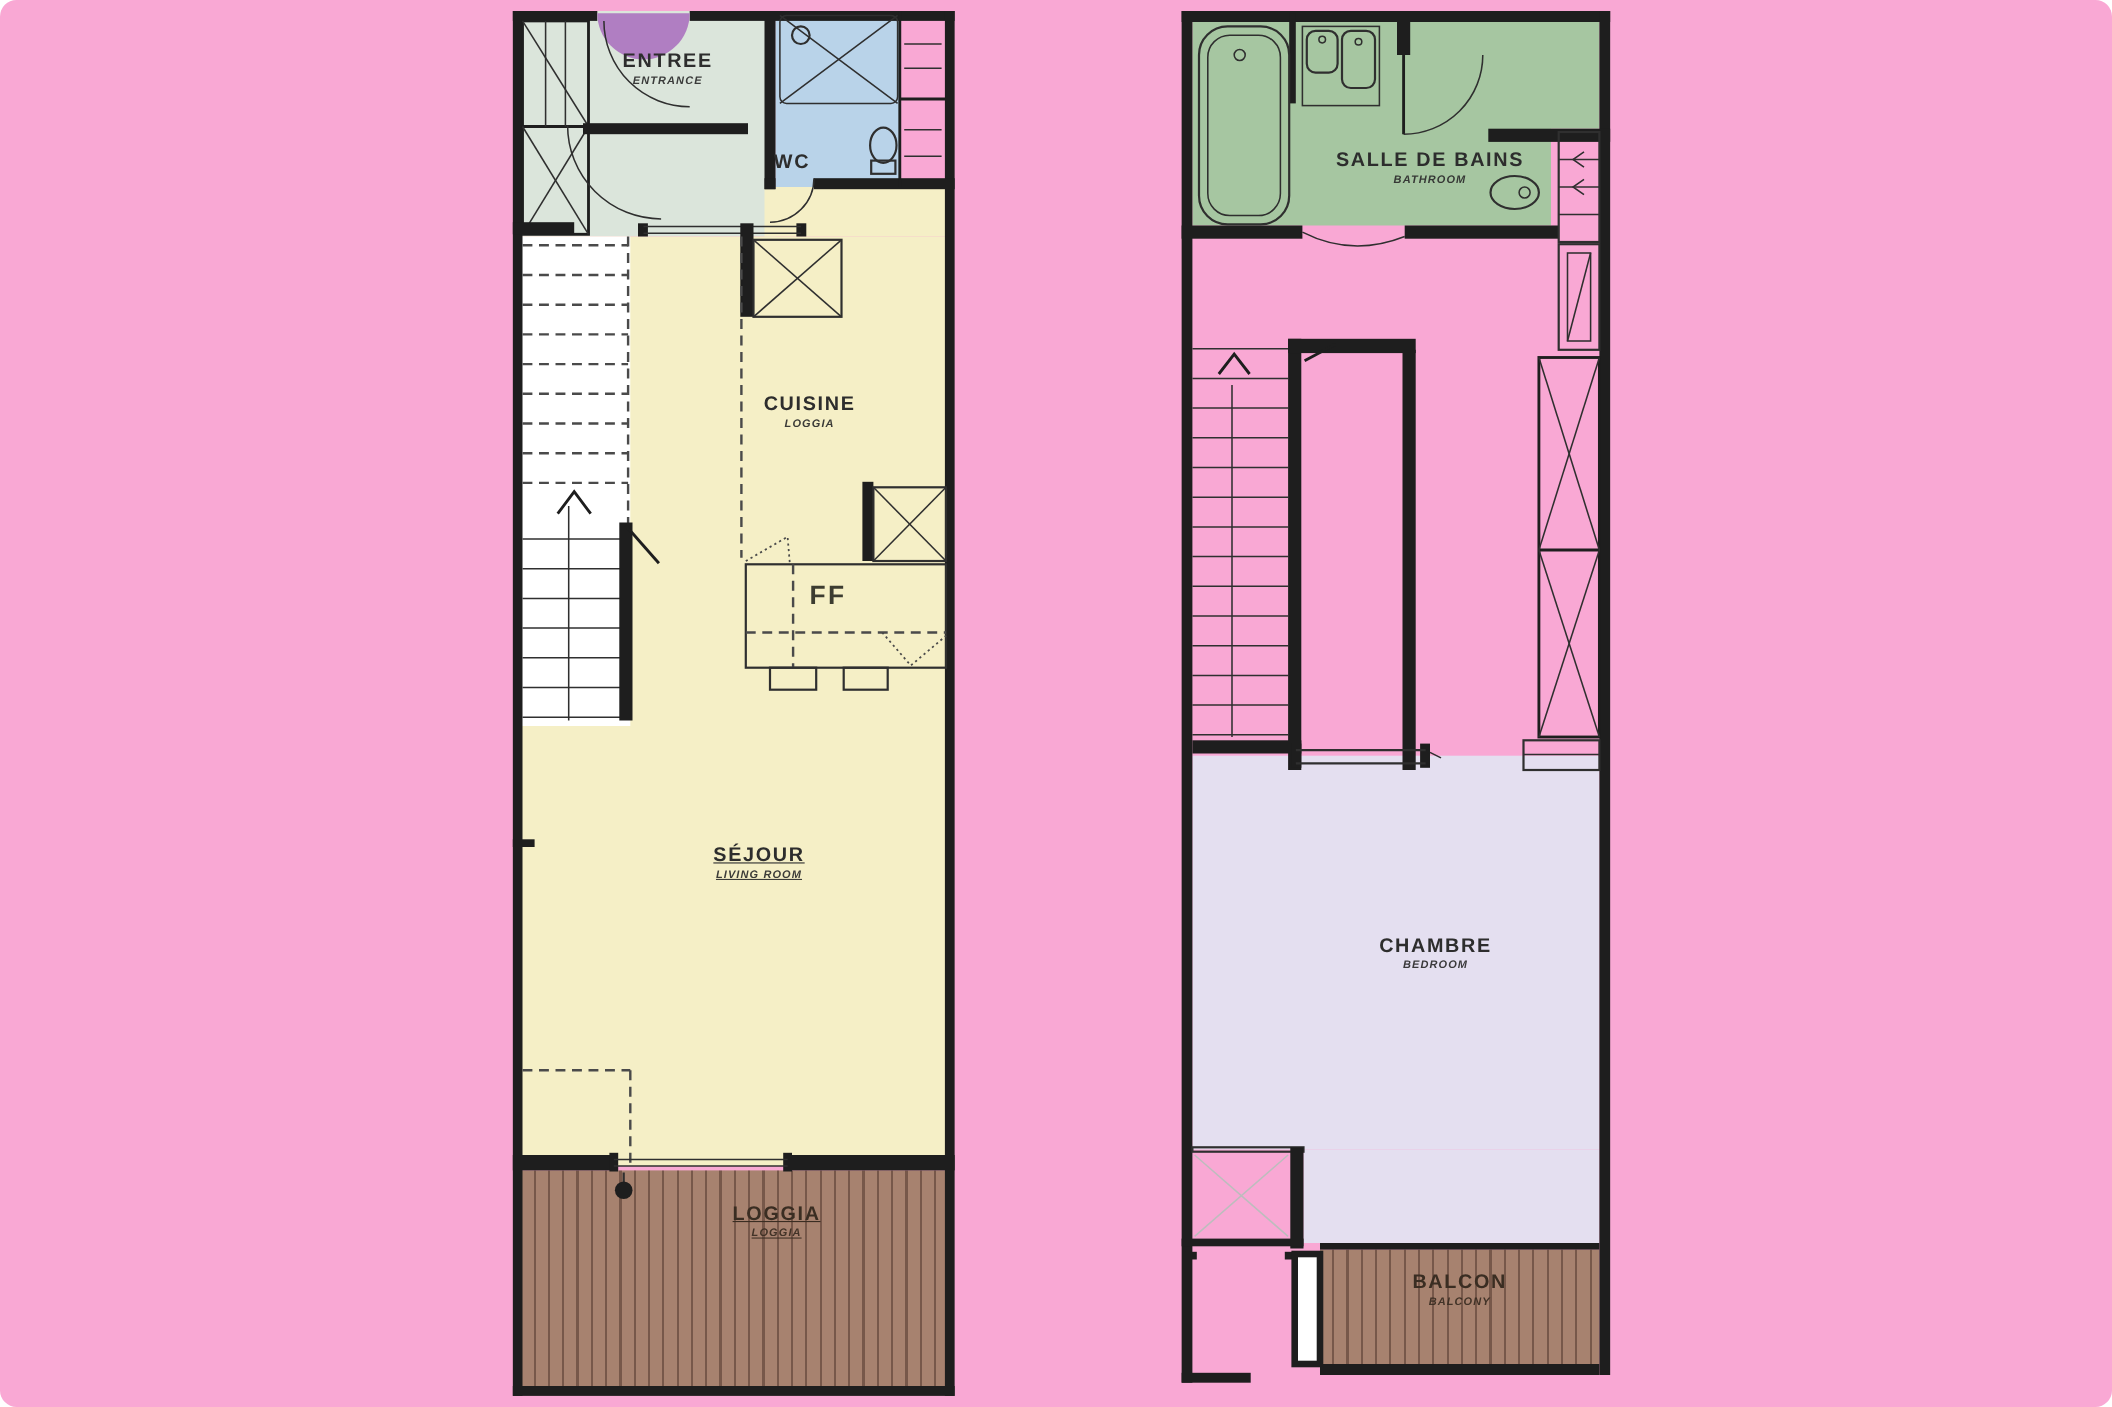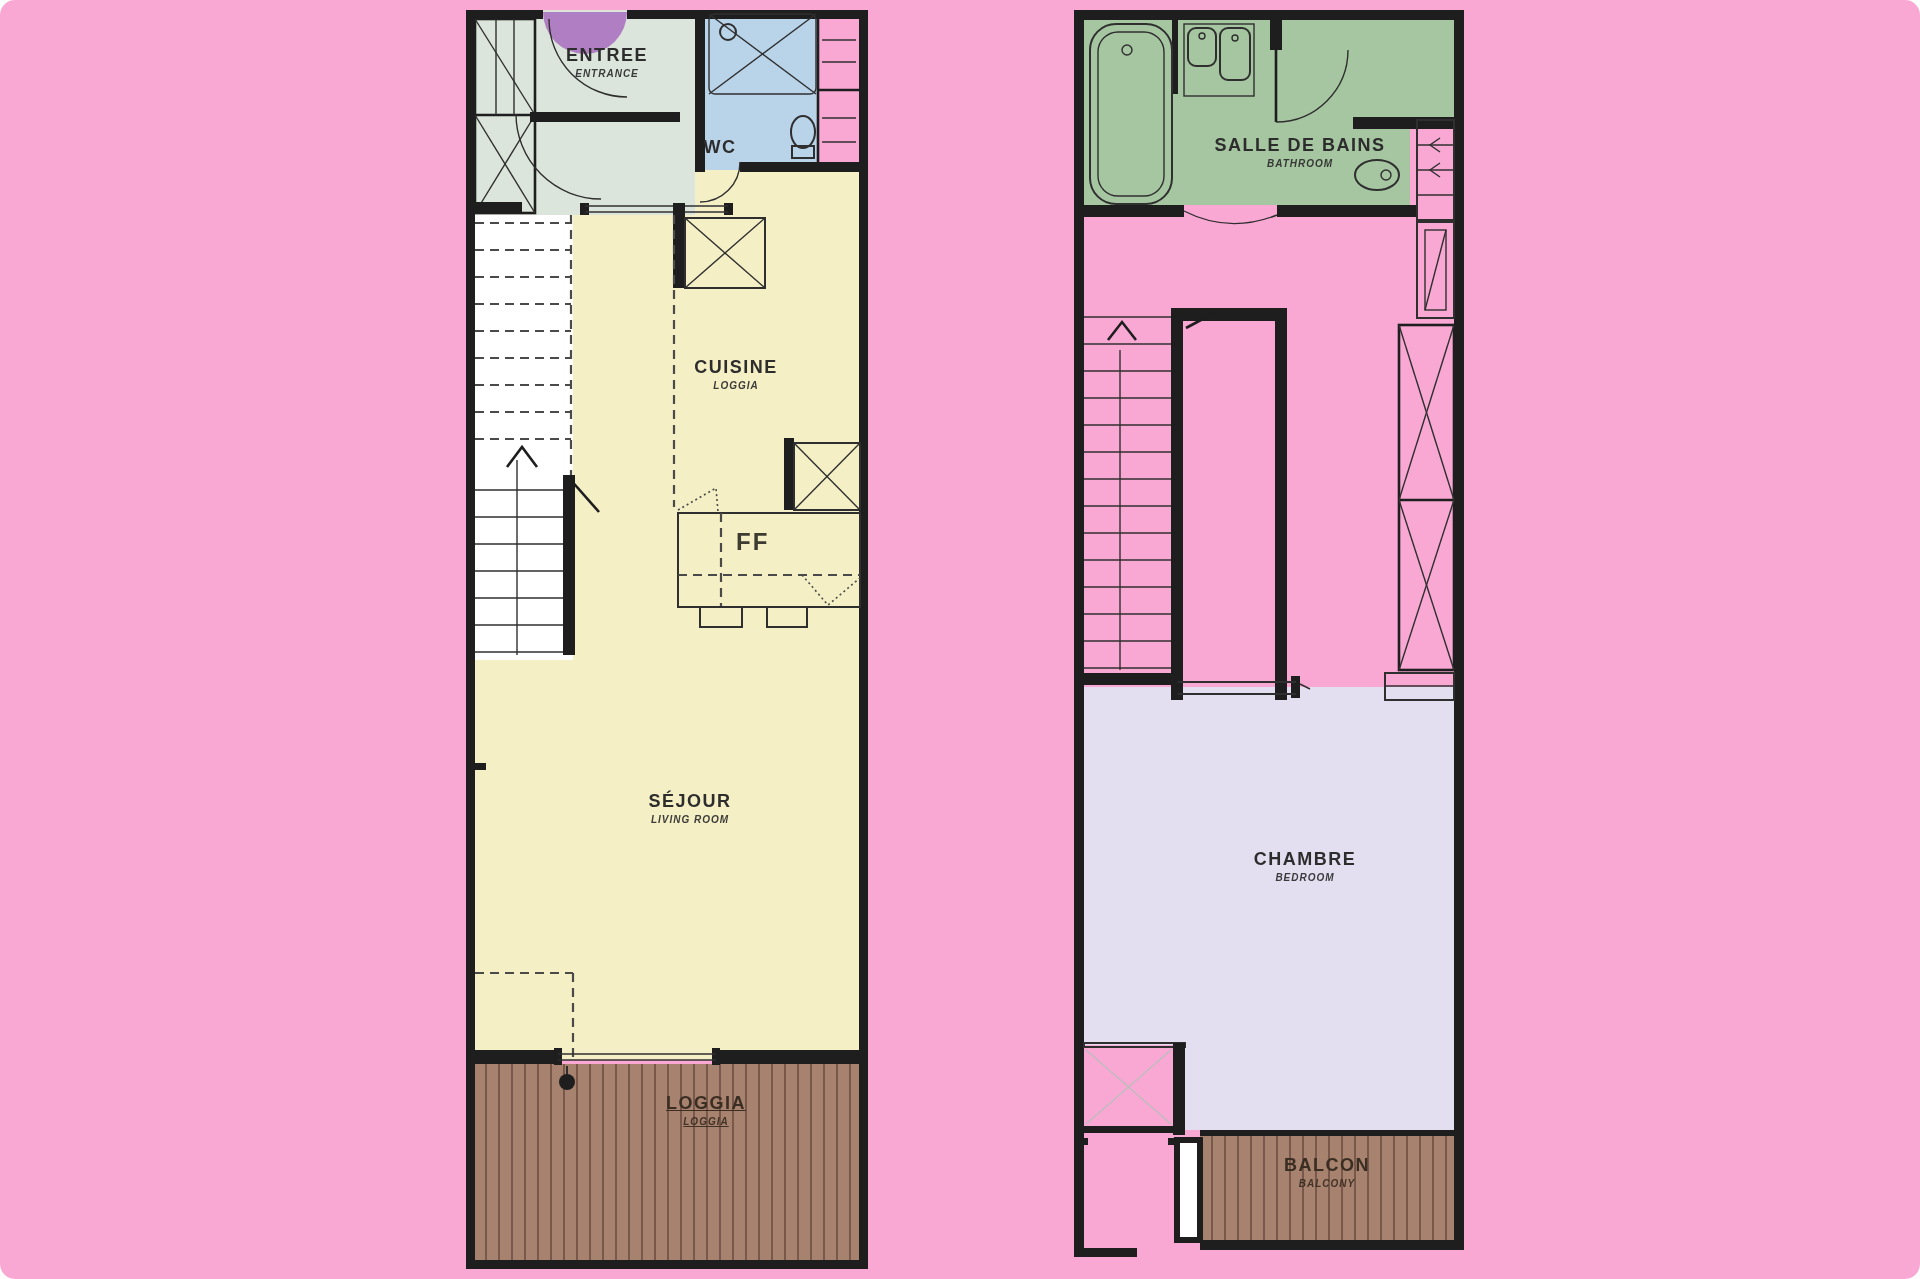--- a/index.html
+++ b/index.html
@@ -174,21 +174,21 @@
       <span class="sub">ENTRANCE</span>
     </div>
     <div class="room-label" style="left:254px;top:126px;">
       <span class="main">WC</span>
     </div>
     <div class="room-label" style="left:270px;top:346px;">
       <span class="main">CUISINE</span>
       <span class="sub">LOGGIA</span>
     </div>
     <div class="cooktop" style="left:270px;top:518px;">FF</div>
-    <div class="room-label" style="left:224px;top:780px;">
+    <div class="room-label" style="left:224px;top:756px;text-decoration:underline;">
       <span class="main">SÉJOUR</span>
       <span class="sub">LIVING ROOM</span>
     </div>
     <div class="room-label deck-label" style="left:240px;top:1082px;text-decoration:underline;">
       <span class="main">LOGGIA</span>
       <span class="sub">LOGGIA</span>
     </div>
   </div>
 
   <div class="plan" style="left:1074px;top:10px;width:390px;height:1262px;">

